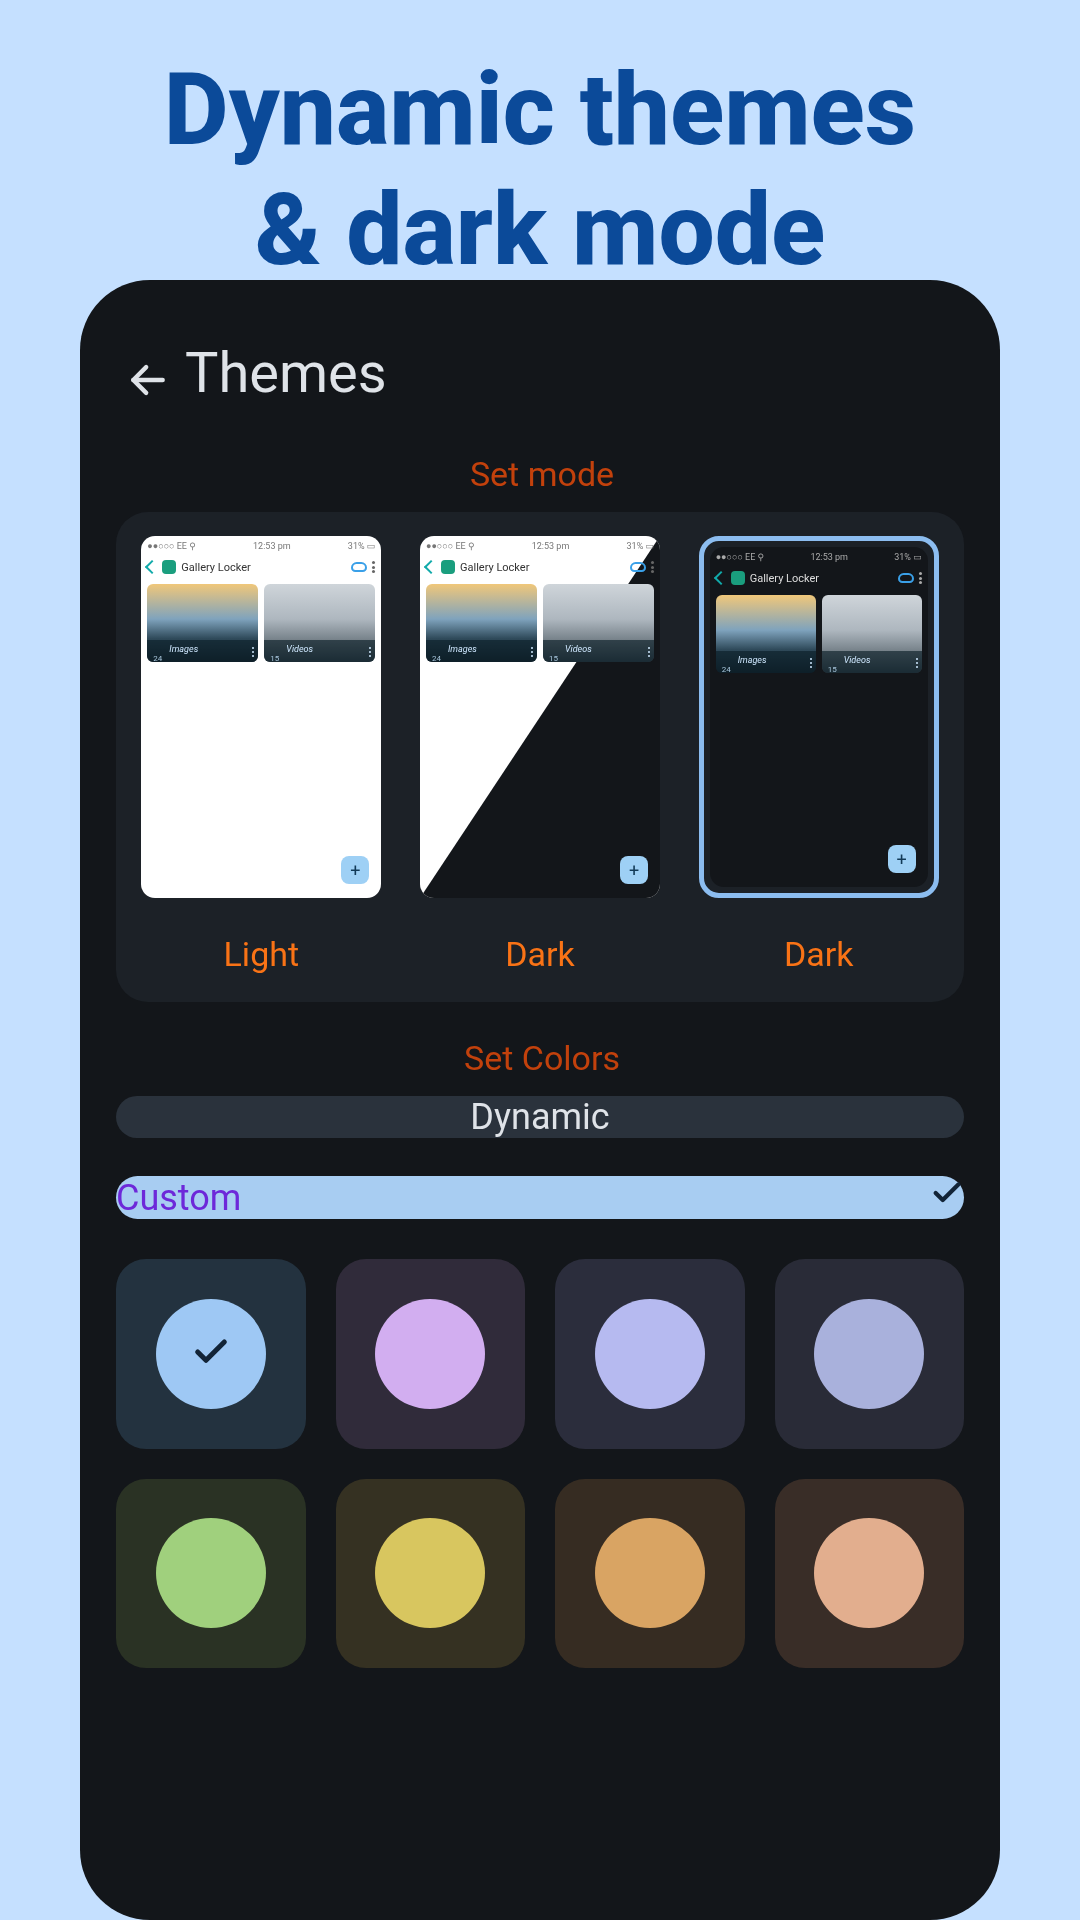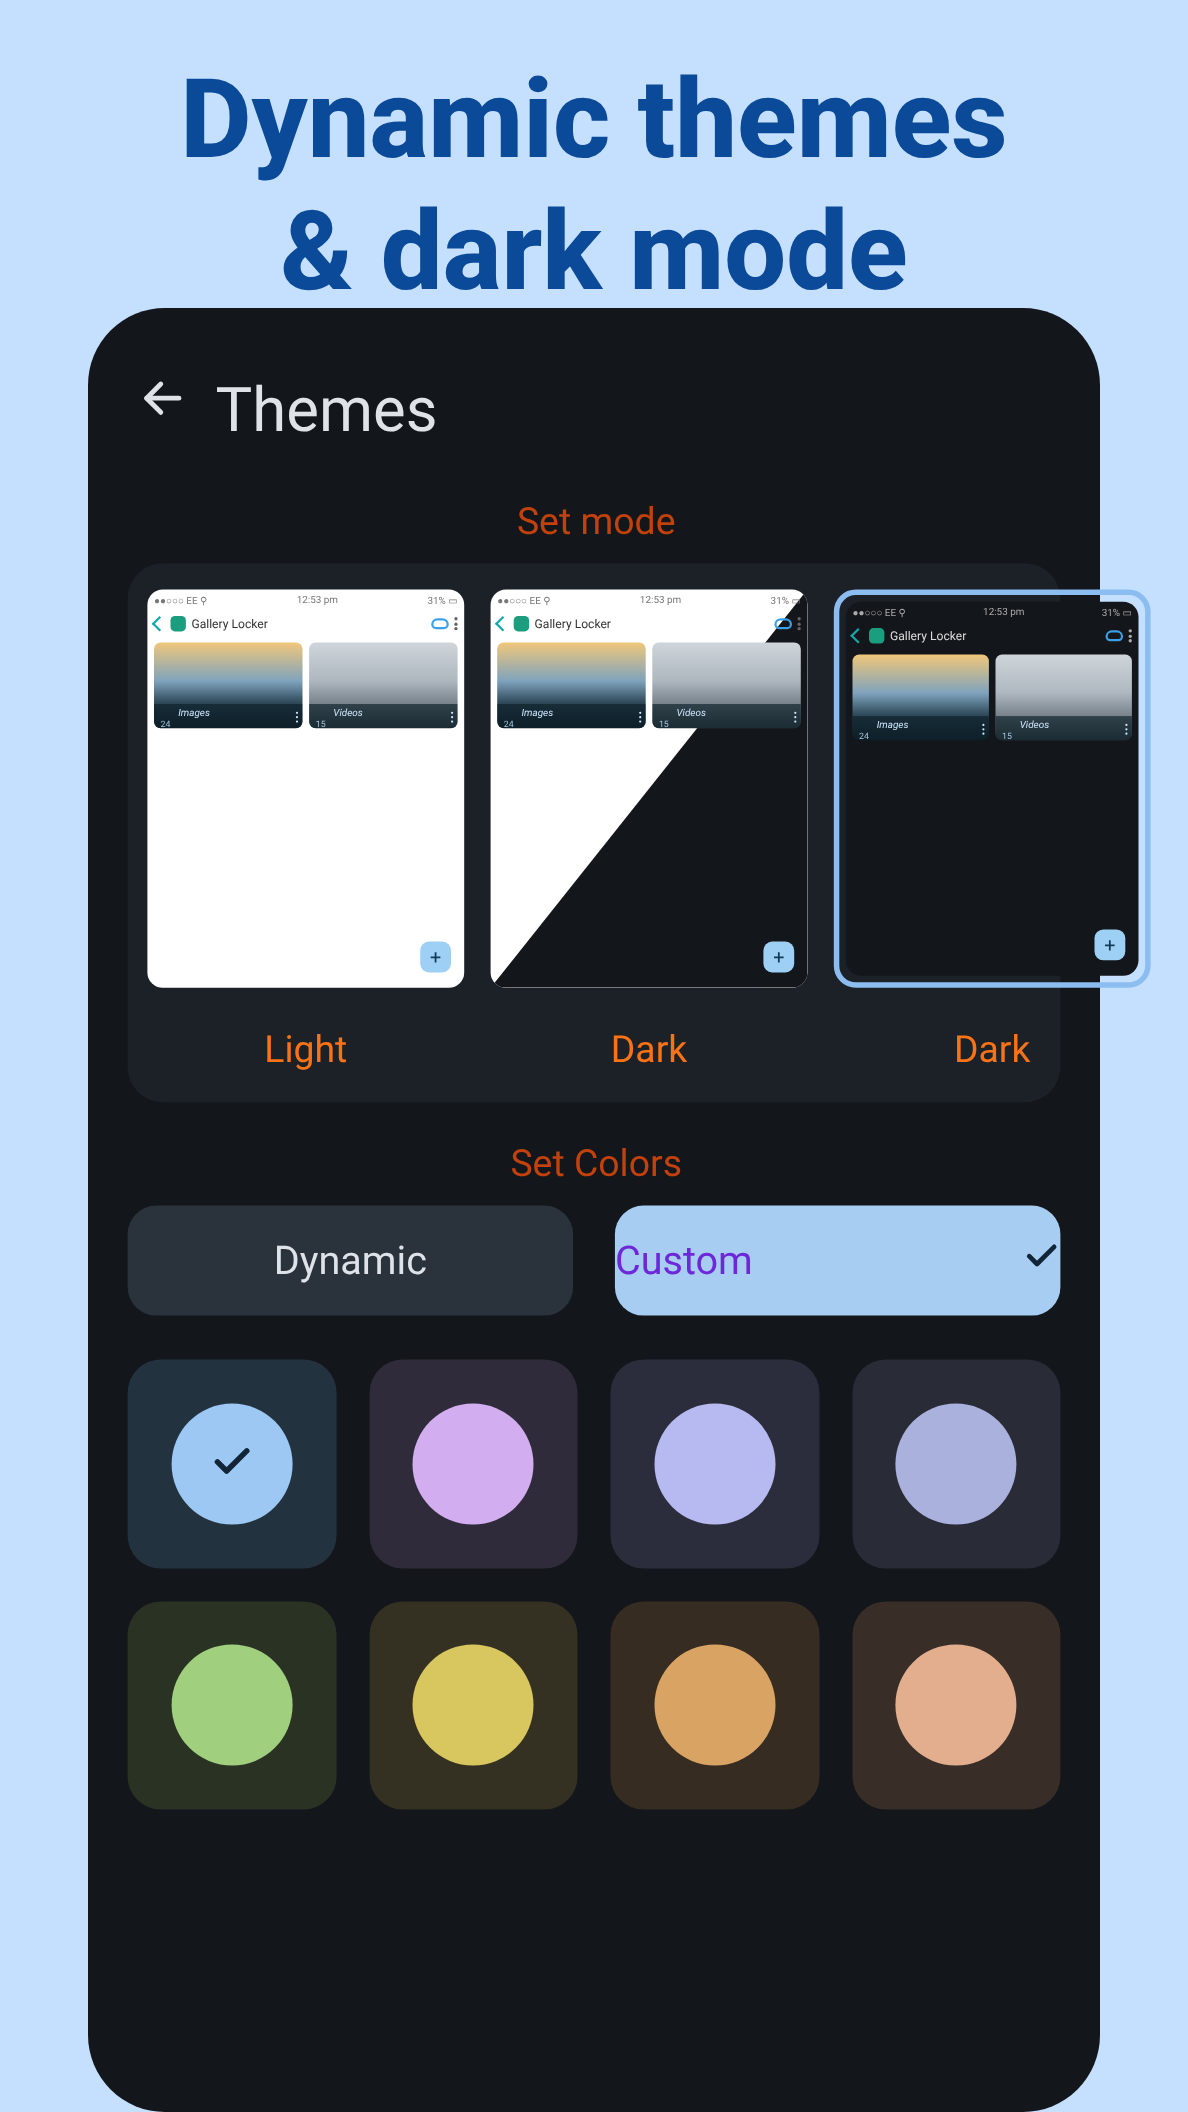--- a/index.html
+++ b/index.html
@@ -25,22 +25,22 @@
     top: 280px;
     width: 920px;
     height: 1640px;
     background: #13161a;
     border-radius: 70px;
     padding: 40px 36px 0 36px;
     color: #dcdfe4;
   }
   .app-bar {
     display: flex;
-    align-items: flex-start;
-    gap: 26px;
+    align-items: flex-end;
+    gap: 15px;
     padding: 20px 0 30px 10px;
   }
   .back-icon svg { width: 44px; height: 44px; }
   .screen-title {
     font-size: 56px;
     font-weight: 400;
     color: #dfe3e8;
   }
   .section-label {
     font-size: 34px;
@@ -65,21 +65,21 @@
     flex-direction: column;
     align-items: center;
   }
   .mode-label {
     font-size: 34px;
     color: #f97316;
     margin-top: 36px;
     font-weight: 400;
   }
   .preview-wrap {
-    width: 288px;
+    width: 240px;
     height: 362px;
     border-radius: 20px;
     padding: 0;
   }
   .preview-wrap.selected {
     padding: 6px;
     border: 5px solid #8cbdf0;
   }
   .preview {
     width: 100%;
@@ -143,21 +143,21 @@
   .pv-fab {
     position:absolute; right:12px; bottom:14px; z-index:2;
     width:28px; height:28px; border-radius:8px;
     background:#9ed0f5; display:flex; align-items:center; justify-content:center;
     font-size:18px; color:#123a57; font-weight:400;
   }
 
   .colors-section { margin-top: 36px; }
 
   .seg {
-    display: flex; gap: 38px; margin-top: 4px;
+    display: flex; gap: 38px; margin-top: 4px; flex-direction: column;
   }
   .seg-btn {
     flex:1; height: 100px; border-radius: 26px;
     display:flex; align-items:center; justify-content:center; gap:18px;
     font-size: 36px; font-weight: 400;
   }
   .seg-btn.inactive { background:#2a323c; color:#dfe3e8; }
   .seg-btn.active   { background:#a8cdf2; color:#6d28d9;justify-content:space-between; }
   .check-icon svg { width:34px; height:34px; }
 

